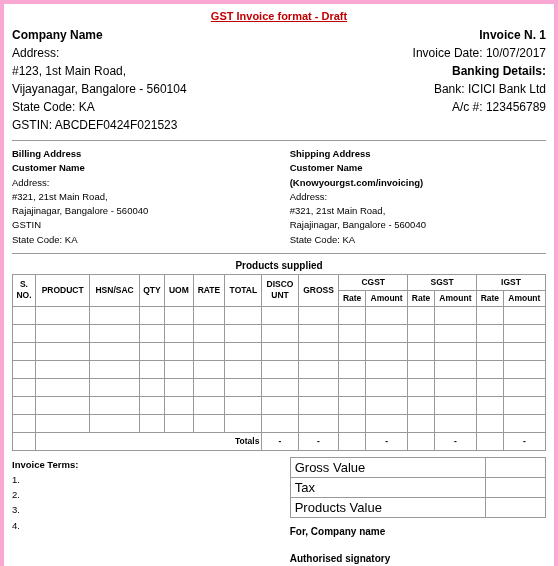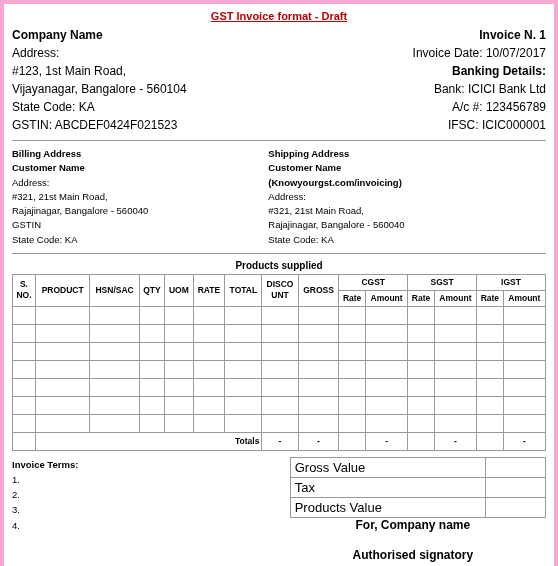--- a/index.html
+++ b/index.html
@@ -36,21 +36,21 @@
       width: 48%;
       font-size: 12px;
       line-height: 1.5;
     }
     .header-right {
       text-align: right;
     }
     .bold { font-weight: bold; }
     .billing-section {
       display: flex;
-      justify-content: flex-start;
+      justify-content: space-between;
       border-bottom: 1px solid #999;
       padding-bottom: 6px;
       margin-bottom: 6px;
     }
     .billing-left, .billing-right {
       width: 48%;
       font-size: 9.5px;
       line-height: 1.5;
     }
     .products-title {
@@ -107,22 +107,23 @@
       padding: 2px 4px;
       height: 16px;
     }
     .summary-table td:first-child {
       font-weight: normal;
     }
     .summary-table td:last-child {
       width: 60px;
     }
     .signatory-section {
-      text-align: center;
-      font-size: 12px;
+      text-align: left;
+      font-size: 10px;
+      margin-top: 8px;
       padding-right: 10px;
     }
     .signatory-section .for-company {
       font-weight: bold;
       margin-bottom: 16px;
     }
     .signatory-section .authorised {
       font-weight: bold;
     }
   </style>
@@ -147,21 +148,20 @@
         <span class="bold">Invoice N.</span>
         <span class="bold">1</span>
       </div>
       <div>
         <span>Invoice Date:</span>
         <span>10/07/2017</span>
       </div>
       <div class="bold">Banking Details:</div>
       <div>Bank: ICICI Bank Ltd</div>
       <div>A/c #: 123456789</div>
-      <div>IFSC: ICIC000001</div>
     </div>
   </div>
 
   <div class="billing-section">
     <div class="billing-left">
       <div class="bold">Billing Address</div>
       <div class="bold">Customer Name</div>
       <div>Address:</div>
       <div>#321, 21st Main Road,</div>
       <div>Rajajinagar, Bangalore - 560040</div>

